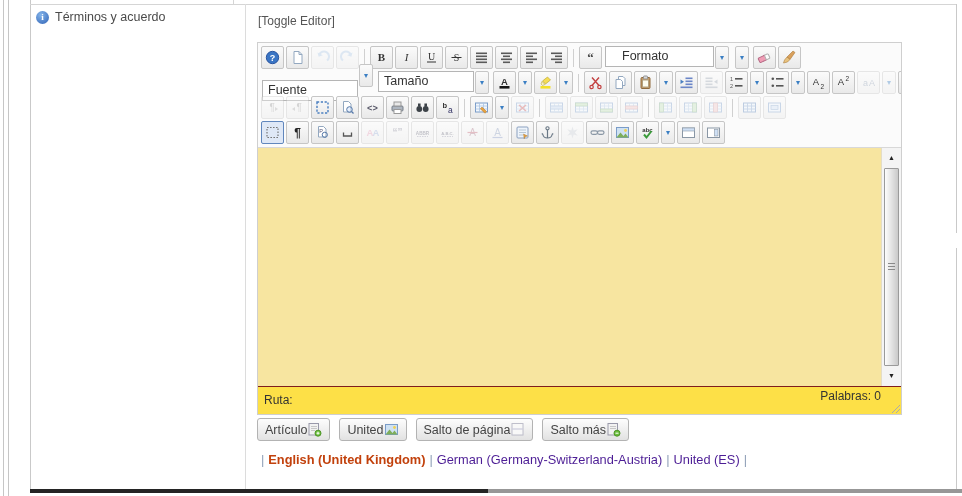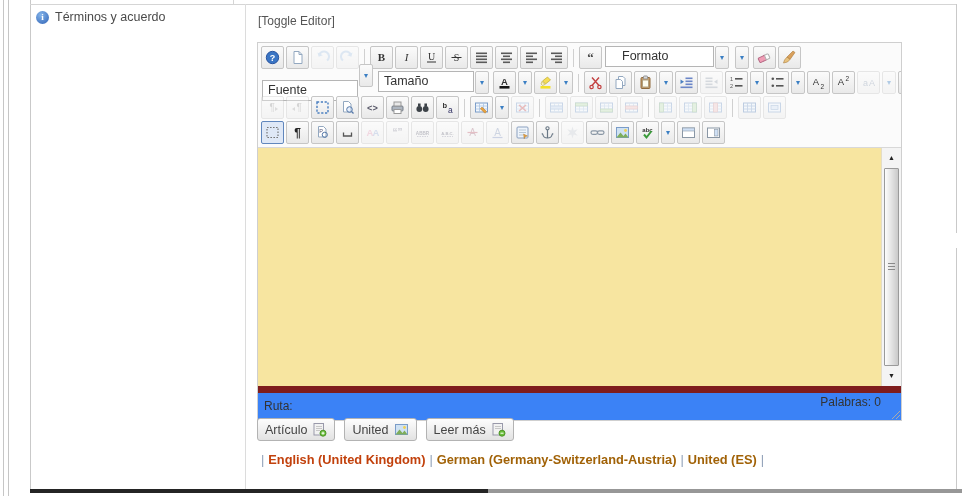--- a/index.html
+++ b/index.html
@@ -27,33 +27,33 @@
   .tselv{display:inline-block;height:19px;line-height:19px;border:1px solid #b5b5b5;background:#fff;
          font-size:12.5px;color:#333;padding:0 5px;overflow:hidden;}
   .content{position:relative;height:238px;background:#f7e5a0;}
   .scrollstrip{position:absolute;top:0;right:0;bottom:0;width:19px;background:#f4f4f4;border-left:1px solid #e4ddc6;}
   .sb-up,.sb-down{position:absolute;left:0;right:0;text-align:center;font-size:7px;color:#222;height:14px;line-height:14px;cursor:pointer;}
   .sb-up{top:3px;} .sb-down{bottom:3px;}
   .sb-thumb{position:absolute;top:20px;bottom:20px;left:2px;right:2px;border:1px solid #9a9a9a;border-radius:1px;
             background:linear-gradient(90deg,#fdfdfd,#c9c9c9);cursor:pointer;}
   .grip{position:absolute;top:50%;left:3px;right:3px;height:9px;margin-top:-4px;
         background:repeating-linear-gradient(to bottom,#8a8a8a 0 1px,transparent 1px 3px);}
-  .statusbar{position:relative;height:19px;background:#3b82f6;border-top:7px solid #7f1d1d;
+  .statusbar{position:relative;height:19px;background:#fde047;border-top:1px solid #7f1d1d;
              font-size:12px;color:#333;line-height:19px;padding:4px 6px;}
   .words{position:absolute;right:20px;top:0;}
   .grip-corner{position:absolute;right:1px;bottom:1px;width:10px;height:10px;cursor:nwse-resize;
                background:repeating-linear-gradient(135deg,transparent 0 2px,#aaa 2px 3px);
                clip-path:polygon(100% 0,100% 100%,0 100%);}
   #action-buttons{position:absolute;left:257px;top:418px;display:flex;gap:9px;}
-  .abtn{display:inline-flex;align-items:center;gap:5px;height:21px;padding:0 7px;border:1px solid #b3b3b3;
+  .abtn{display:inline-flex;align-items:center;height:21px;padding:0 7px;border:1px solid #b3b3b3;
         border-radius:3px;background:linear-gradient(#fdfdfd,#e2e2e2);font-size:12.5px;color:#444;cursor:pointer;}
   .aic{display:inline-flex;width:15px;height:15px;}
   #languages{position:absolute;left:257px;top:452px;font-size:12.8px;}
   .lsep{color:#90a0b8;margin:0 4px;}
-  .llink{color:#a16207;cursor:pointer;text-decoration:none;font-weight:bold;}
+  .llink{color:#4c1d95;cursor:pointer;text-decoration:none;}
   .llink.lbold{font-weight:bold;color:#c2410c;}
 </style>
 </head>
 <body>
 
 <div class="screen">
 
   <div class="absline" style="left:3px;top:0;width:1px;height:496px;background:#c6c6c6;"></div>
   <div class="absline" style="left:8px;top:0;width:1px;height:496px;background:#c6c6c6;"></div>
   <div class="absline" style="left:30px;top:0;width:1px;height:489px;background:#c9c9c9;"></div>
@@ -703,21 +703,30 @@
         <span>United</span>
         <span class="aic">
           <svg width="15" height="15" viewBox="0 0 15 15" xmlns="http://www.w3.org/2000/svg">
             <rect x="1.5" y="2.5" width="12" height="10" fill="#cfe2f3" stroke="#7a9cc8"></rect>
             <path d="M1.5 12.5l4-5 3 3.5 2-2.5 3 4z" fill="#7fae5a"></path>
             <circle cx="10.5" cy="5.5" r="1.4" fill="#f0d050"></circle>
           </svg>
         </span>
       </span>
       <span class="abtn">
-        <span>Leer más</span>
+        <span>Salto de página</span>
+        <span class="aic">
+          <svg width="15" height="15" viewBox="0 0 15 15" xmlns="http://www.w3.org/2000/svg">
+            <rect x="2" y="1.5" width="11" height="11.5" fill="#f8f8f8" stroke="#aabb"></rect>
+            <path d="M2 7h11" stroke="#ccd" stroke-width="1.2"></path>
+          </svg>
+        </span>
+      </span>
+      <span class="abtn">
+        <span>Salto más</span>
         <span class="aic">
           <svg width="15" height="15" viewBox="0 0 15 15" xmlns="http://www.w3.org/2000/svg">
             <rect x="2" y="1.5" width="9.5" height="11.5" fill="#f2f2f2" stroke="#99a"></rect>
             <path d="M4 4.5h6M4 6.5h6" stroke="#bbb" stroke-width=".8" fill="none"></path>
             <circle cx="11" cy="11.2" r="3" fill="#6abf3a" stroke="#4e9428"></circle>
             <path d="M9.5 11.2h3" stroke="#fff" stroke-width="1" fill="none"></path>
           </svg>
         </span>
       </span>
     </div>

